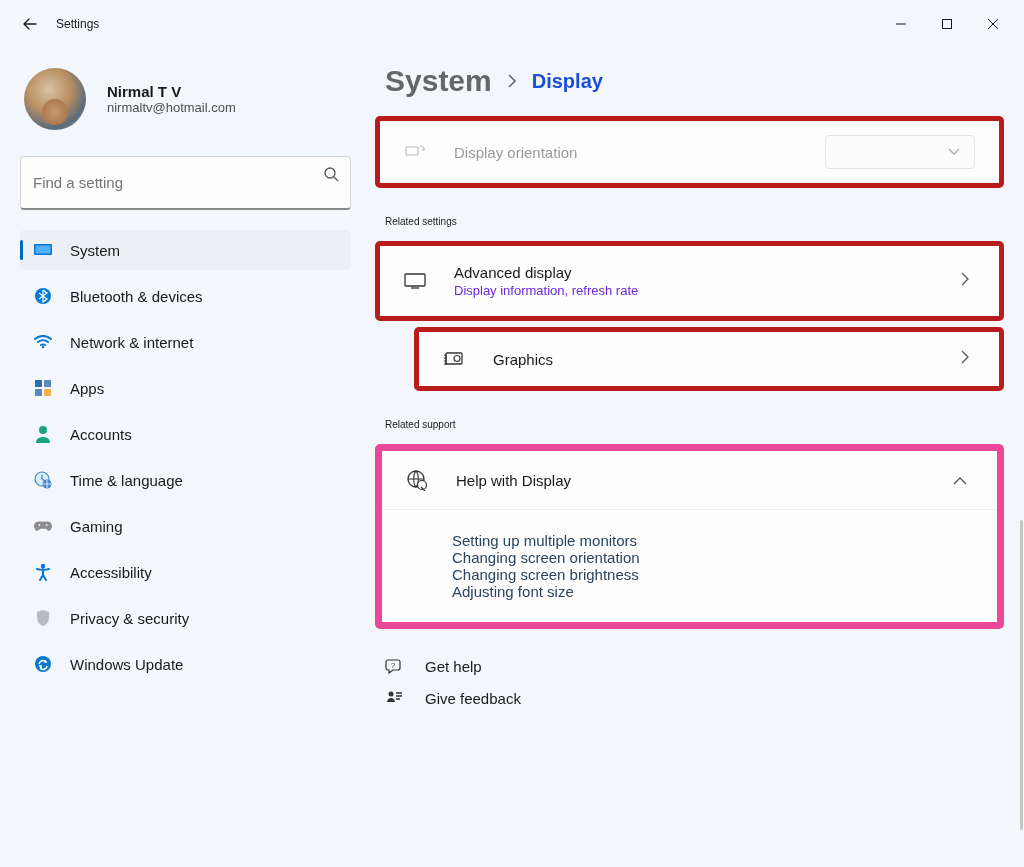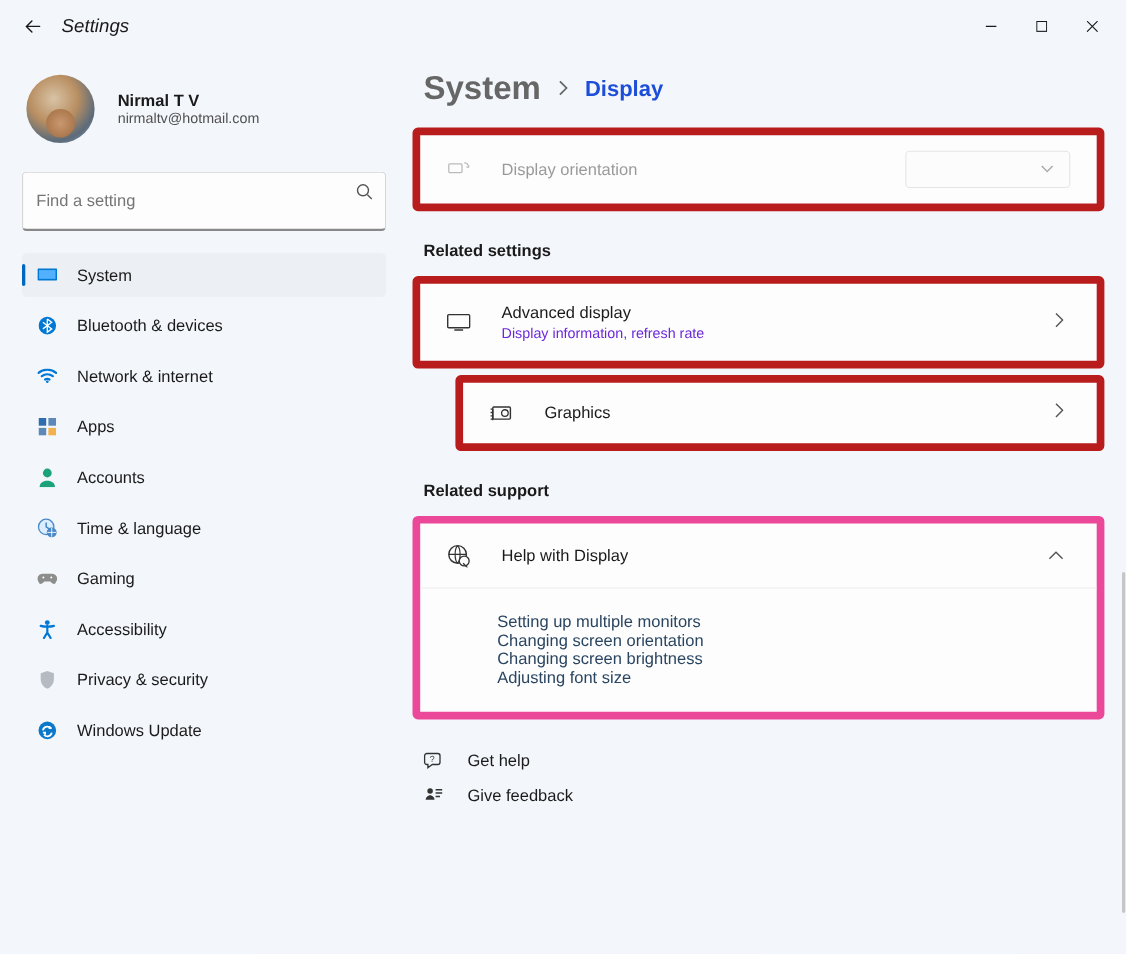--- a/index.html
+++ b/index.html
@@ -2,21 +2,21 @@
 <html><head>
 <meta charset="utf-8">
 <style>
 * { box-sizing: border-box; margin: 0; padding: 0; font-family: "Segoe UI", -apple-system, sans-serif; }
 body { width: 1024px; height: 867px; background: #f3f6fa; overflow: hidden; position: relative; }
 
 
 .titlebar { height: 48px; display: flex; align-items: center; padding: 0 8px; }
 .titlebar-left { display: flex; align-items: center; gap: 16px; padding-left: 12px; }
 .back-btn { width: 20px; height: 20px; display: flex; align-items: center; justify-content: center; cursor: pointer; }
-.app-title { font-size: 17px; color: #1a1a1a; font-style: italic; }
+.app-title { font-size: 12px; color: #1a1a1a; }
 .titlebar-right { margin-left: auto; display: flex; }
 .win-btn { width: 46px; height: 32px; display: flex; align-items: center; justify-content: center; cursor: pointer; }
 .win-btn svg { width: 10px; height: 10px; }
 
 
 .container { display: flex; height: calc(100% - 48px); }
 .sidebar { width: 365px; padding: 12px 14px 0 20px; display: flex; flex-direction: column; }
 .content { flex: 1; padding: 16px 20px 0 10px; overflow-y: auto; position: relative; }
 
 
@@ -37,22 +37,22 @@
 .nav-item.active { background: #eceff3; }
 .nav-item.active::before { content:''; position:absolute; left:0; top:10px; bottom:10px; width:3px; background:#0067c0; border-radius:2px; }
 .nav-icon { width: 18px; height: 18px; display: flex; align-items: center; justify-content: center; }
 
 
 .breadcrumb { display: flex; align-items: center; gap: 14px; margin-bottom: 18px; padding-left: 10px; }
 .bc-link { font-size: 30px; font-weight: 600; color: #666; cursor: pointer; }
 .bc-chev { font-size: 20px; color: #666; }
 .bc-current { font-size: 20px; font-weight: 600; color: #1d4ed8; }
 
-.card { background: #fdfdfe; border: 7px solid #b91c1c; border-radius: 5px; margin-bottom: 4px; }
-.section-title { font-size: 15px; font-weight: 700; color: #1a1a1a; margin: 28px 0 14px 10px; }
+.card { background: #fdfdfe; border: 5px solid #b91c1c; border-radius: 5px; margin-bottom: 4px; }
+.section-title { font-size: 10px; font-weight: 400; color: #1a1a1a; margin: 28px 0 14px 10px; }
 
 .row { display: flex; align-items: center; padding: 18px 24px; cursor: pointer; }
 .row.partial { border-top: none; border-radius: 0 0 5px 5px; padding: 14px 24px; }
 .row-icon { width: 22px; display:flex; justify-content:center; margin-right: 28px; color: #333; }
 .row-main { flex: 1; }
 .row-title { font-size: 15px; color: #1a1a1a; }
 .row-title.dim { color: #9a9a9a; }
 .row-sub { font-size: 13px; color: #6d28d9; margin-top: 2px; }
 .row-tail { color: #555; padding-right: 6px; }
 .dropdown { width: 150px; height: 34px; border: 1px solid #e5e5e5; border-radius: 4px; display:flex; align-items:center; justify-content:flex-end; padding: 0 14px; color:#aaa; background:#fcfcfd; }

